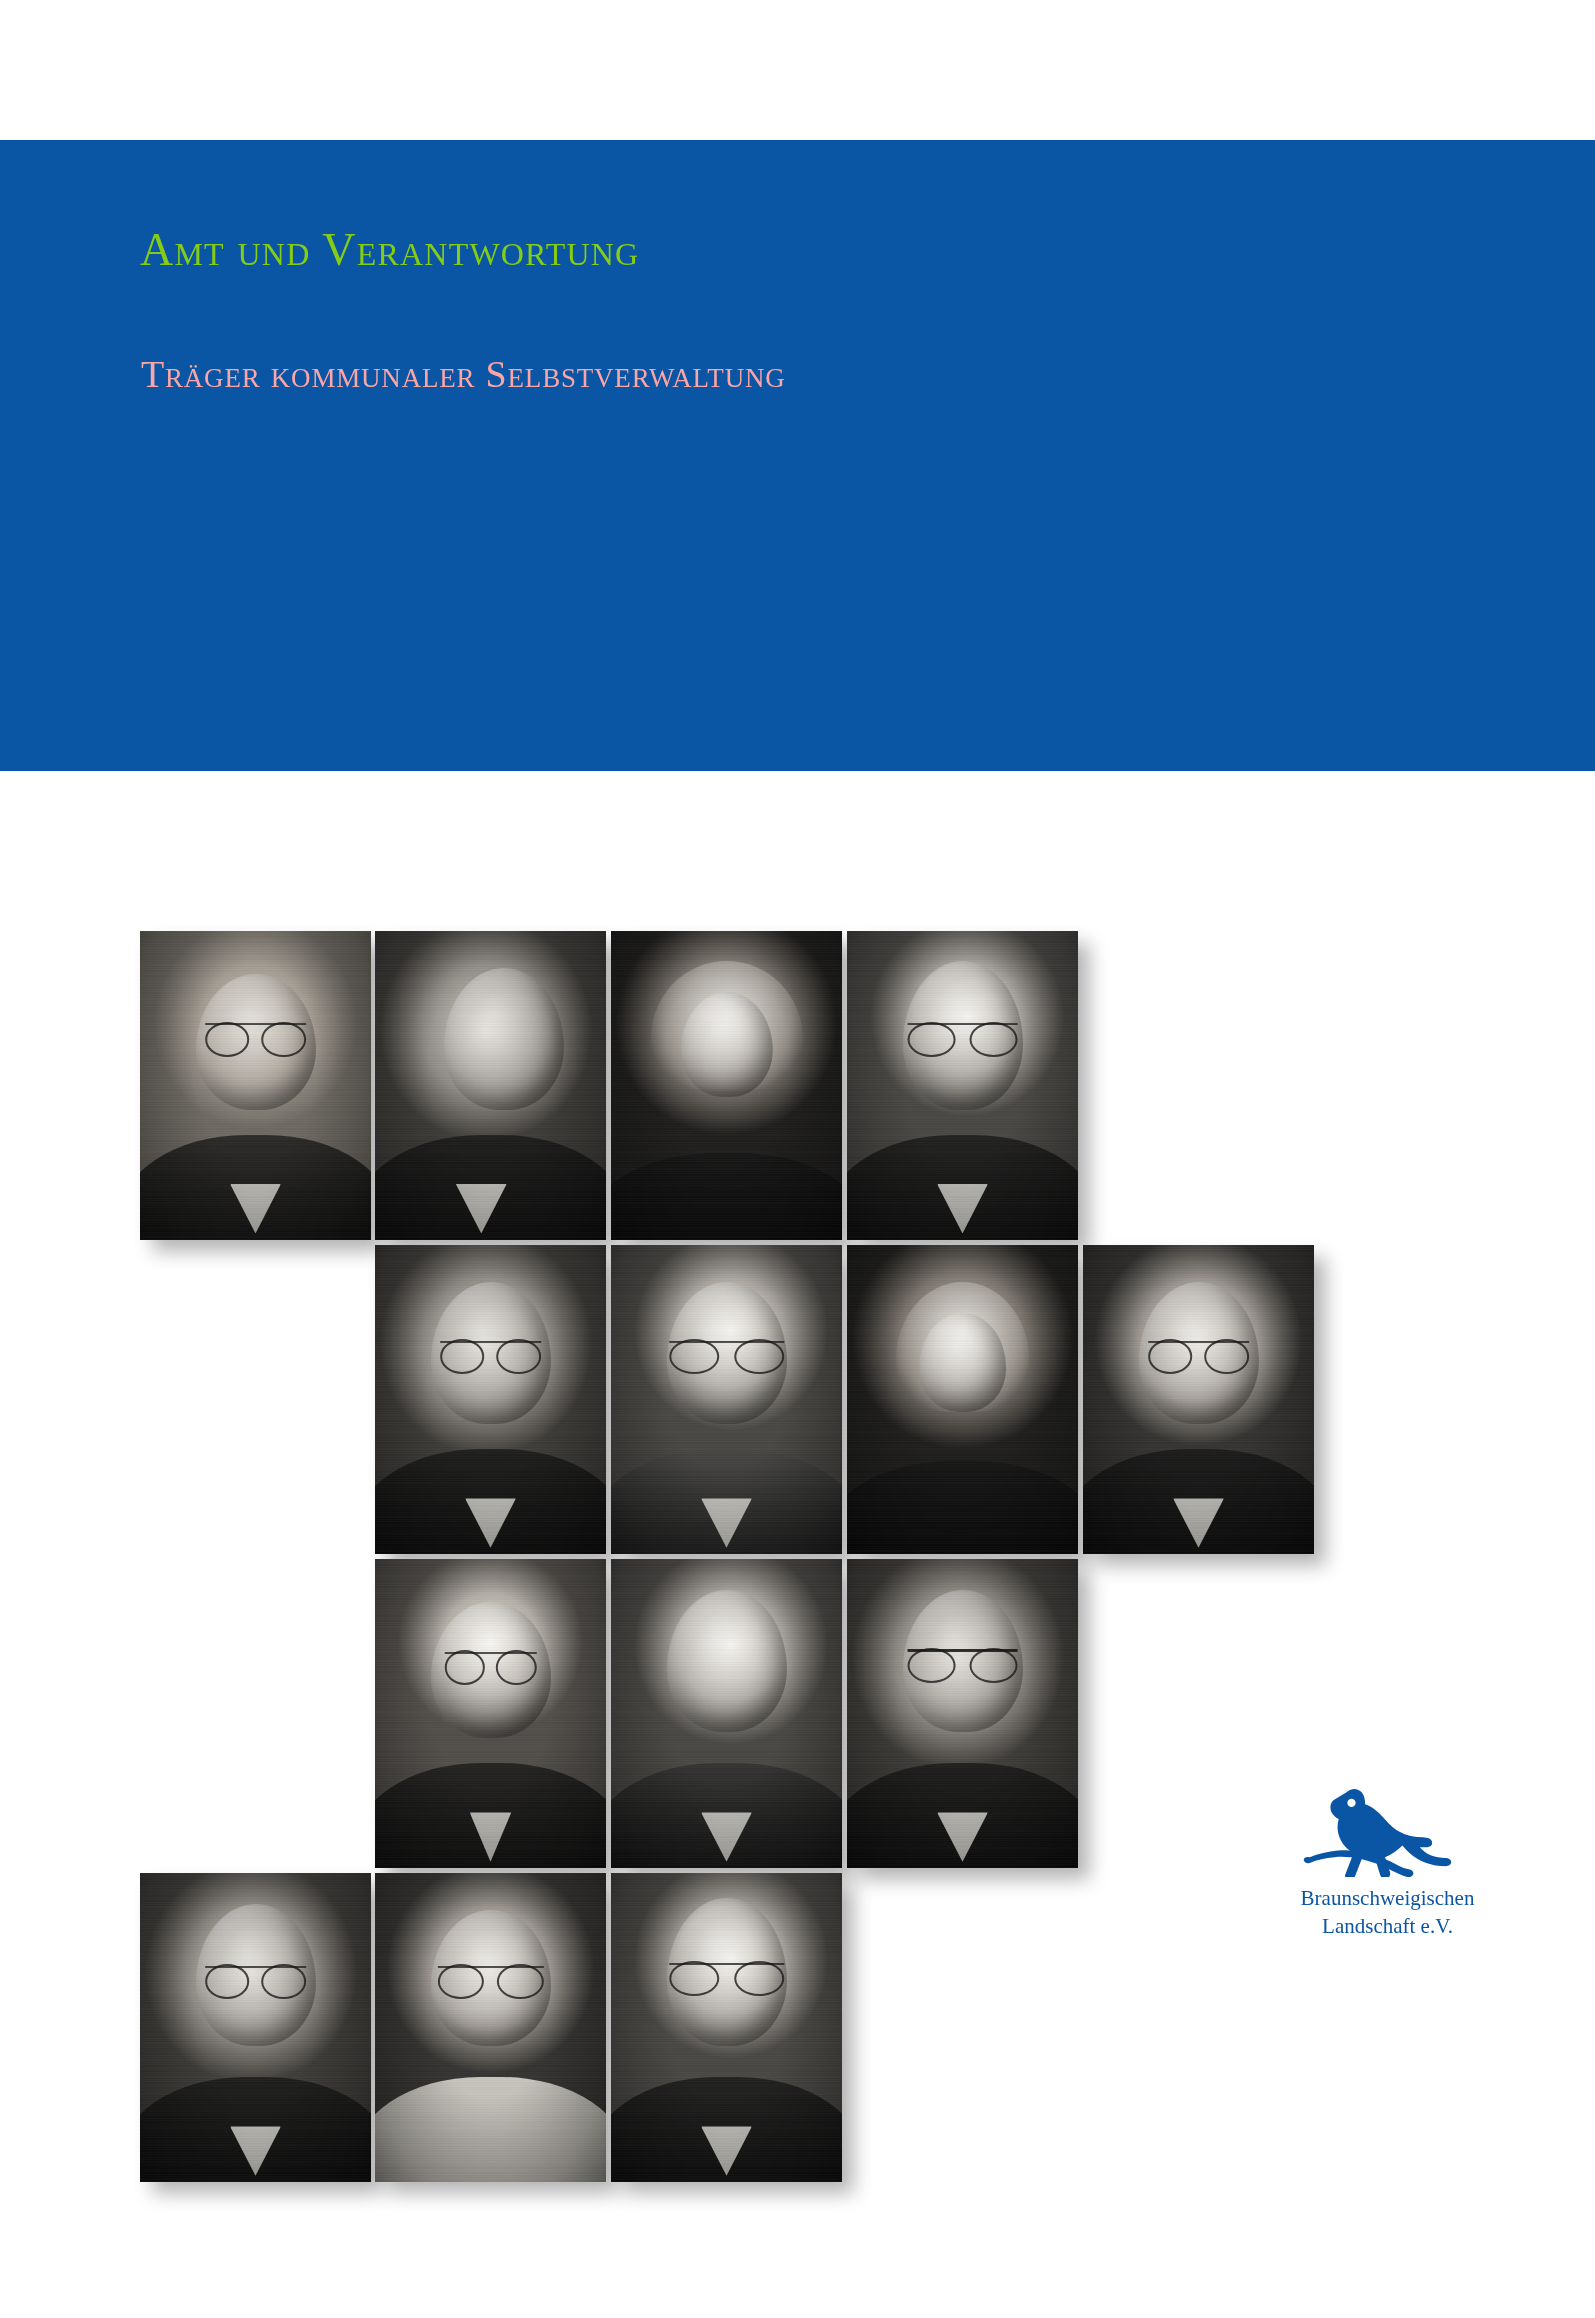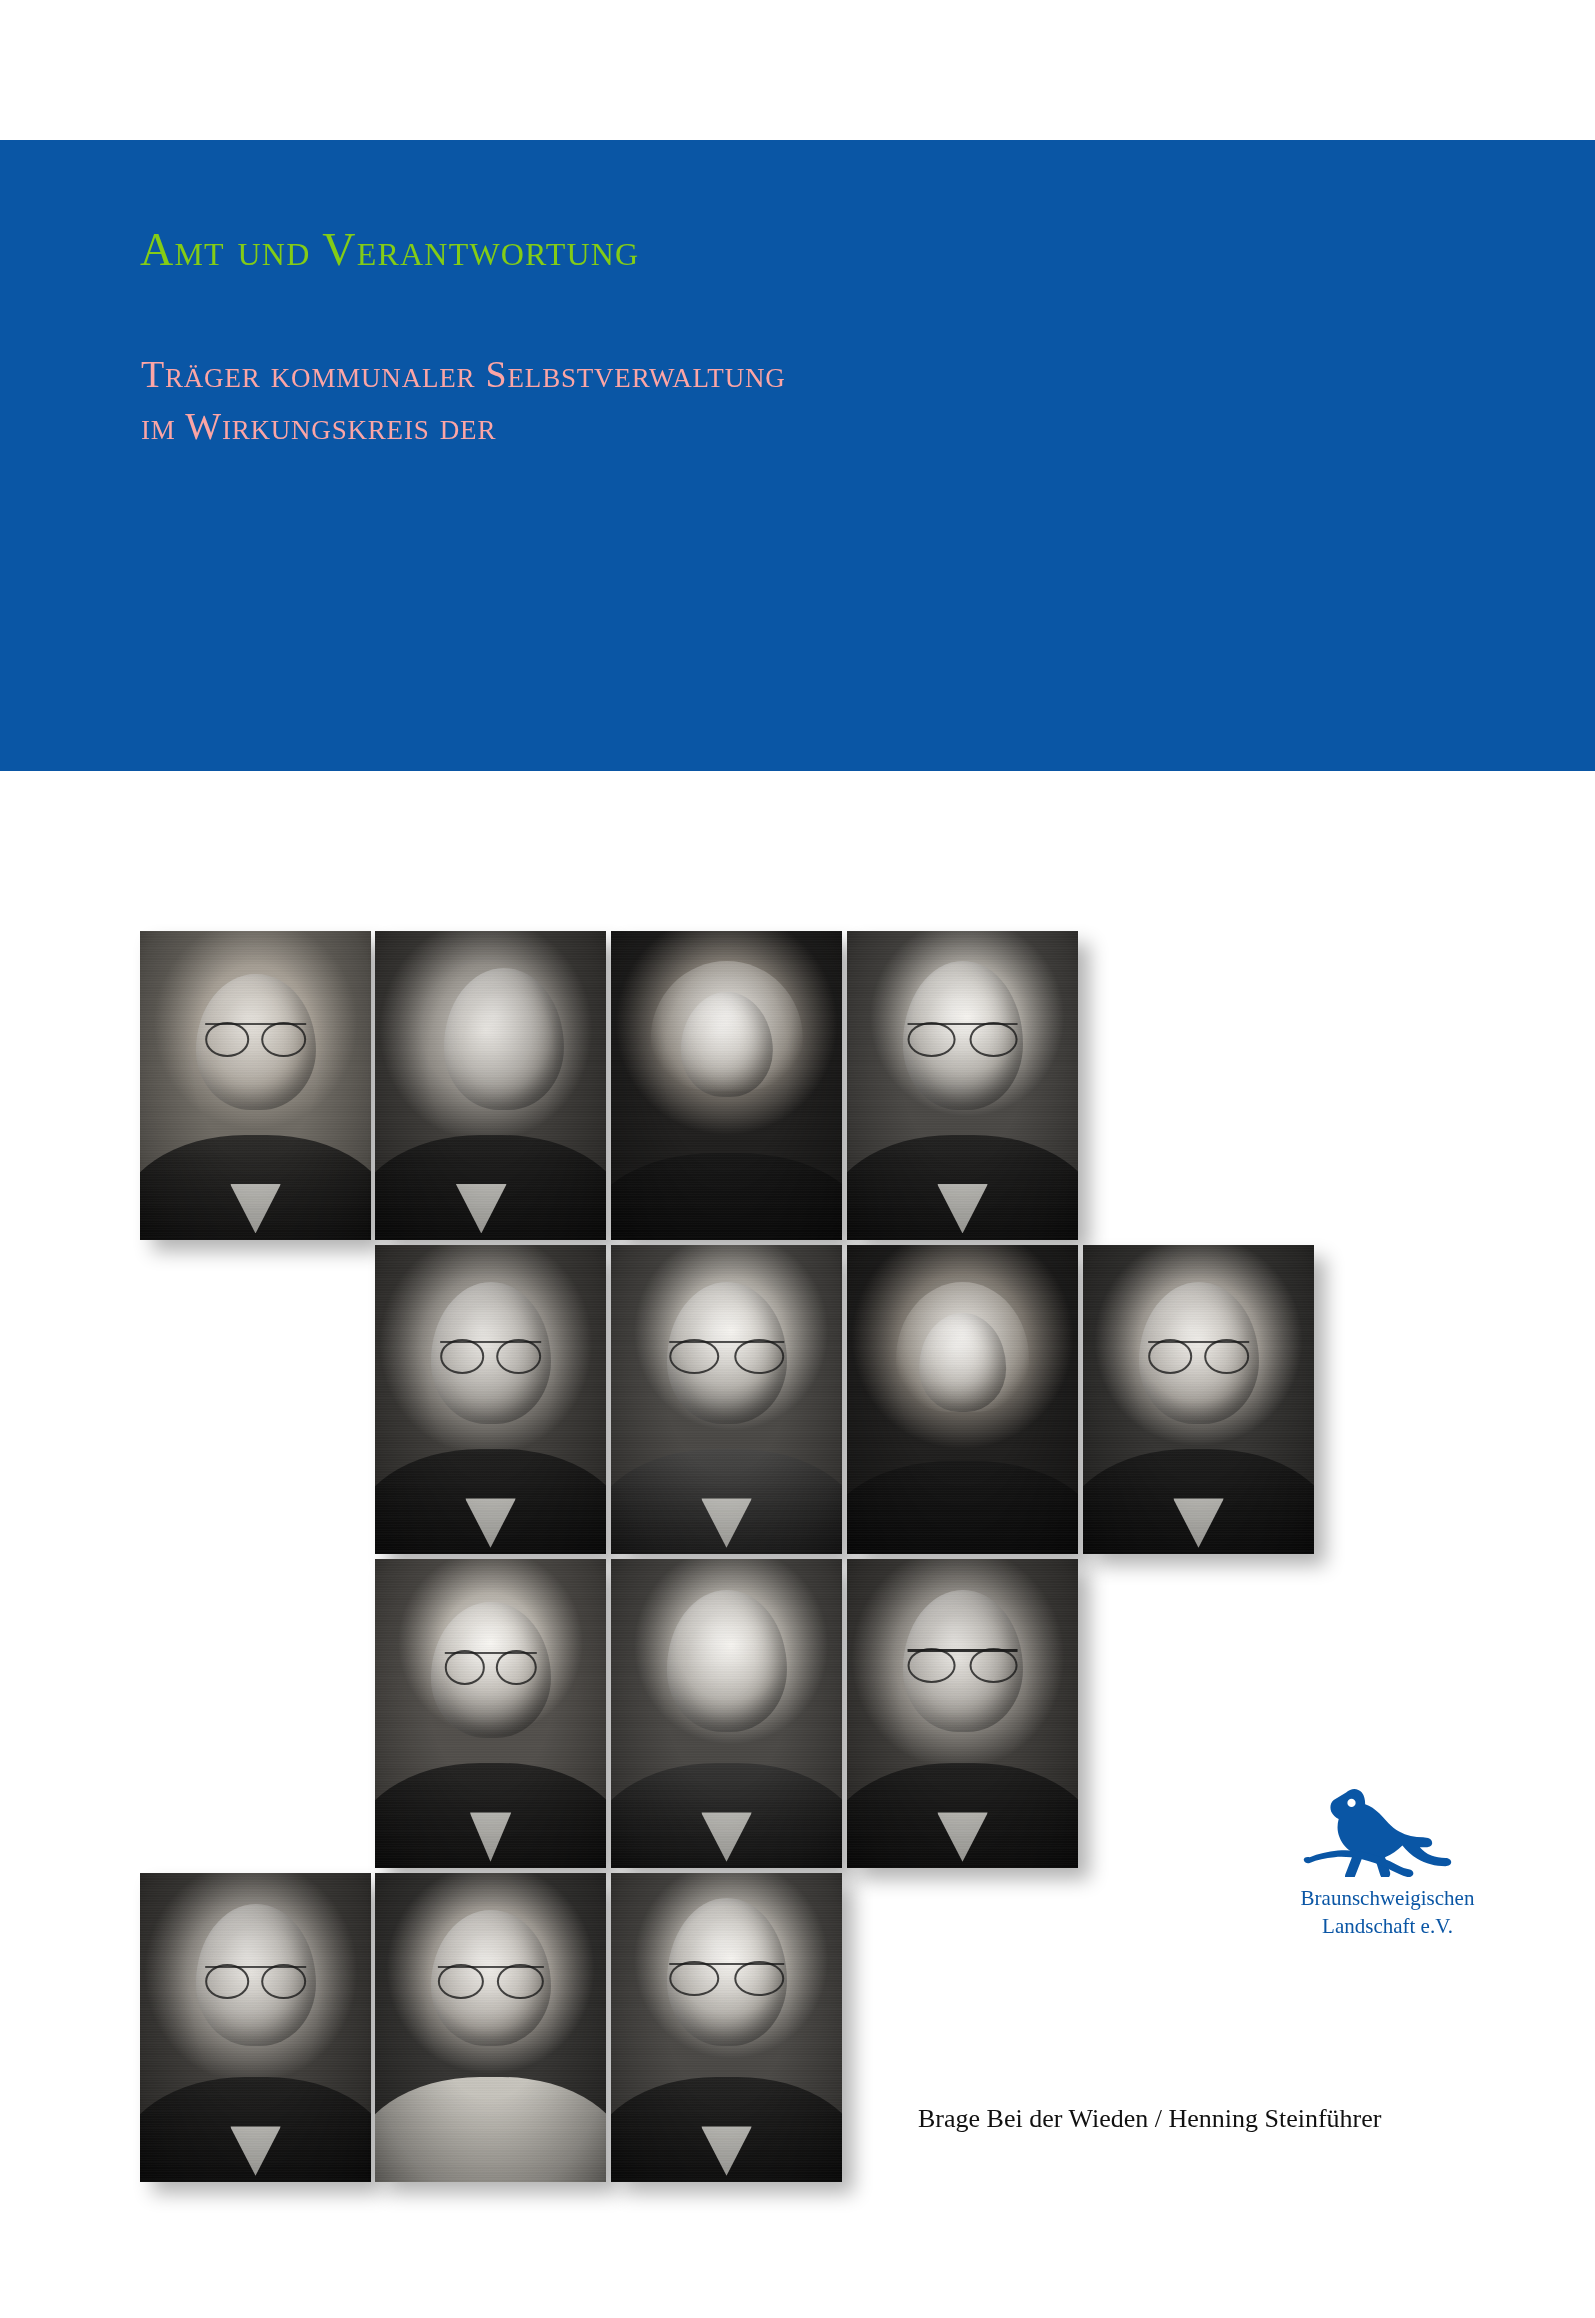--- a/index.html
+++ b/index.html
@@ -193,21 +193,20 @@
   .editors div { white-space: nowrap; }
 </style>
 </head>
 <body>
 
 <div class="header-band">
   <div class="title-main">Amt und Verantwortung</div>
 
   <div class="subtitle">
     <div>Träger kommunaler Selbstverwaltung</div>
-    <div>im Wirkungskreis der</div>
   </div>
 </div>
 
 <div class="mosaic">
 
   <div class="portrait" style="left:140px; top:16.6px; width:231px; height:309px;">
     <div class="face bg-a"></div>
     <div class="head" style="top:14%; height:44%;"></div>
     <div class="glasses" style="top:30%;"></div>
     <div class="shoulders"></div>
@@ -348,15 +347,14 @@
     <path fill="#0a56a5" d="M60 8c6-6 14-6 19 0 3 4 4 9 4 14 6 2 12 6 17 11 8 8 14 17 24 22 9 5 19 7 29 7l6 1c3 1 5 3 5 6 0 3-3 5-6 5h-9c4 4 8 8 14 10 5 2 11 3 17 3 4 0 7 2 7 5s-3 5-7 5c-12 0-24-3-34-9-7-4-13-10-18-16-6 6-13 11-21 14l6 18c1 4-1 7-5 8-3 1-6-1-7-5l-6-19c-5 1-11 1-16 0l-9 23c-2 4-5 5-8 4-3-2-4-5-3-8l10-26c-8-4-14-11-17-19-3-7-3-15-1-22-4-2-7-5-9-9-2-5-1-11 3-14zM63 17c-2 2-2 5 0 7 2 2 5 2 7 0 2-2 2-5 0-7-2-2-5-2-7 0z"></path>
     <path fill="#0a56a5" d="M16 86c10-4 22-7 34-8 11-1 22 0 32 2 14 3 28 9 41 16 4 2 9 4 14 5 3 1 5 3 4 6-1 2-4 4-7 3-7-2-13-5-19-8-12-6-25-11-38-14-10-2-21-3-31-2-11 1-21 3-30 7-3 1-6 0-7-3-1-2 1-5 7-4z"></path>
   </svg>
   <div class="logo-text">
     <div>Braunschweigischen</div>
     <div>Landschaft e.V.</div>
   </div>
 </div>
 
 <div class="editors">
-  <div>Brage Bei der Wieden / Henning Steinführer</div>
 </div>
 
 
 </body></html>

